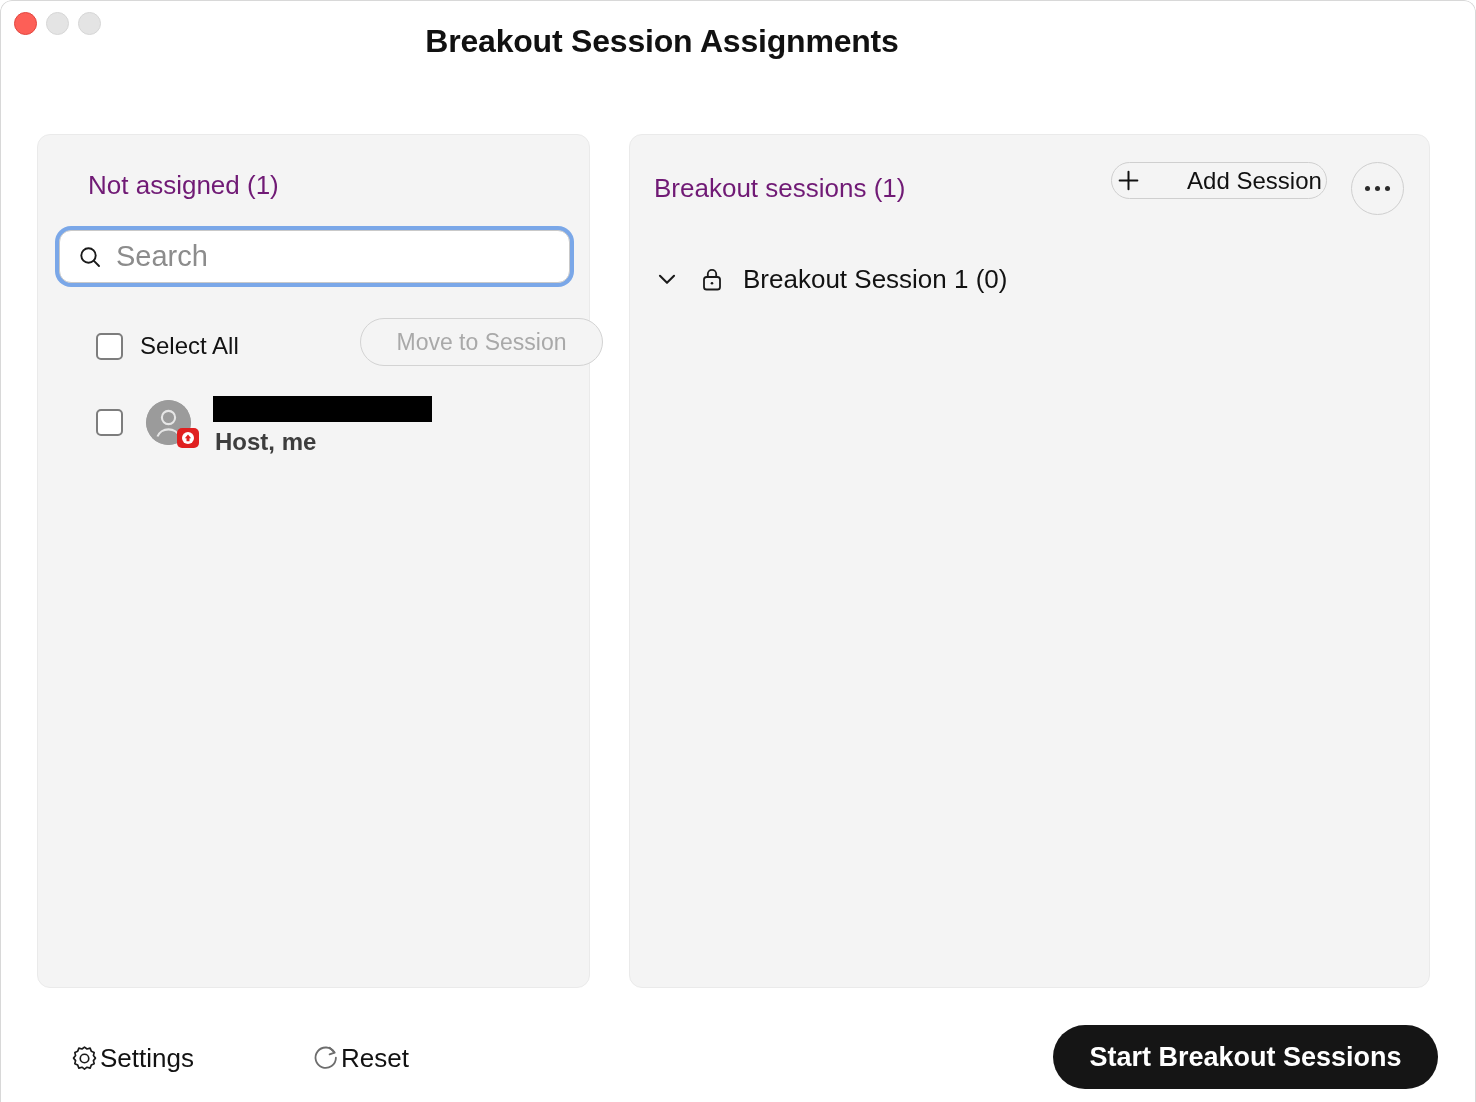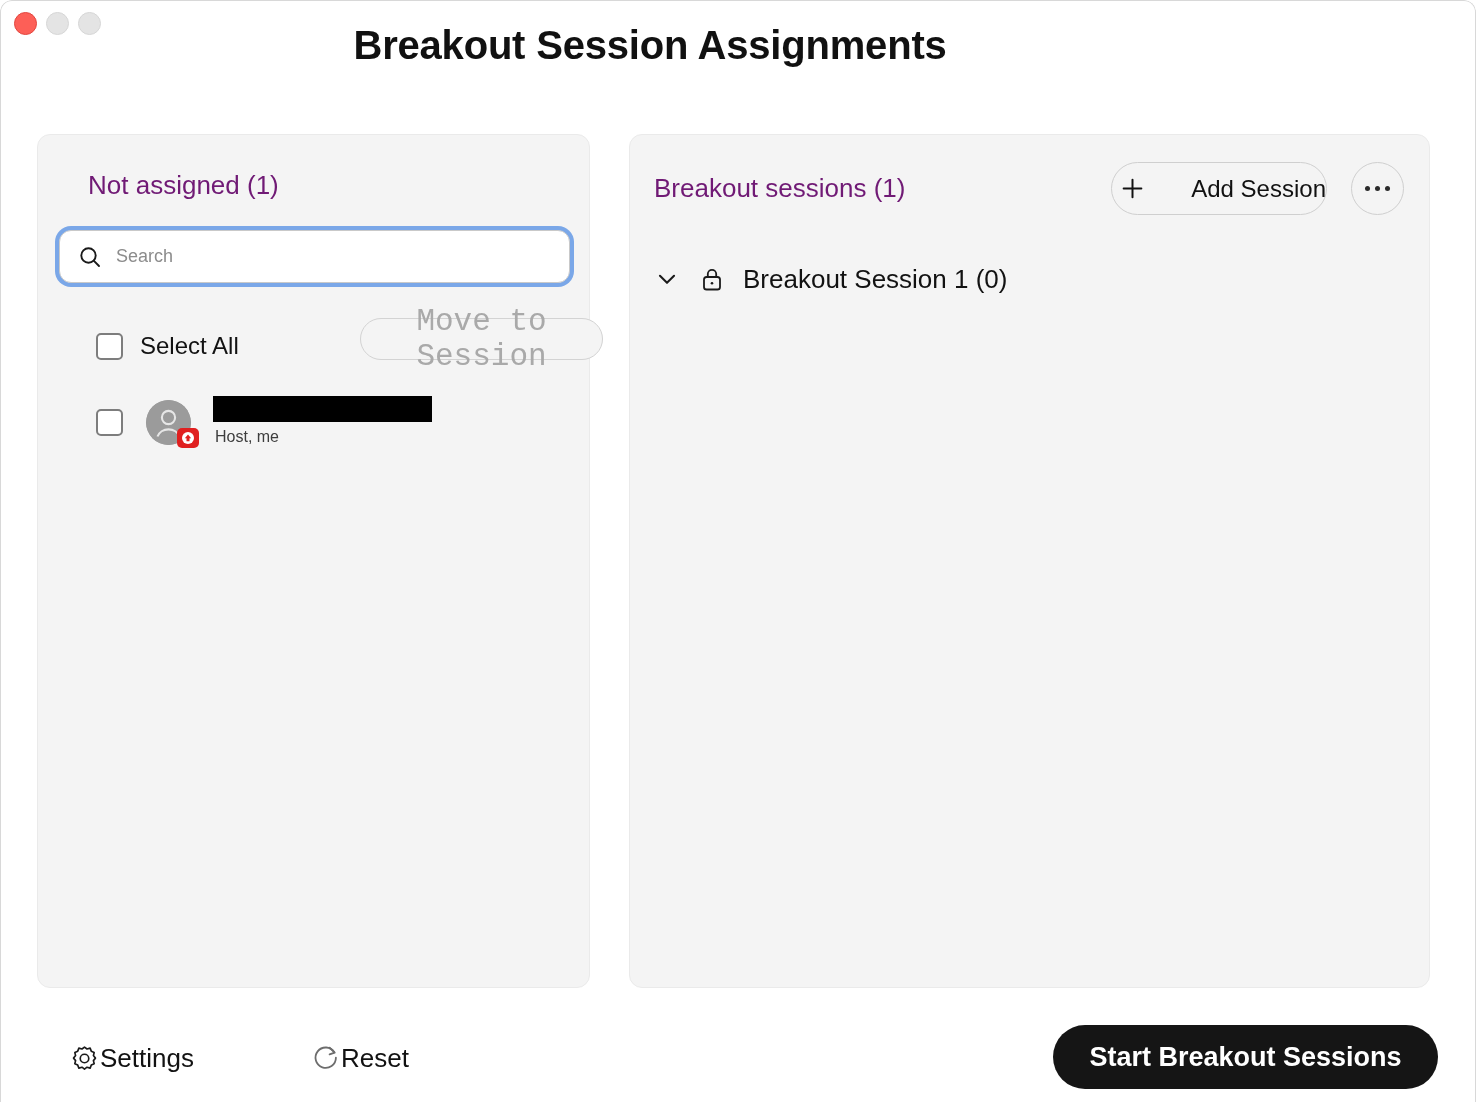--- a/index.html
+++ b/index.html
@@ -57,24 +57,25 @@
   .light.close  { background: #fd5f57; border: 1px solid #e2463f; }
   .light.min    { background: #e4e4e4; border: 1px solid #d6d6d6; }
   .light.zoom   { background: #e4e4e4; border: 1px solid #d6d6d6; }
 
   .window-title {
     position: absolute;
     left: 0;
     top: 23px;
     width: 1300px;
     text-align: center;
-    font-size: 40px;
+    font-size: 32px;
     font-weight: bold;
     color: #111111;
     letter-spacing: -0.2px;
+    padding-left: 12px;
   }
 
   
   .panel {
     position: absolute;
     background: #f4f4f4;
     border: 1px solid #eaeaea;
     border-radius: 13px;
     box-sizing: border-box;
   }
@@ -119,21 +120,21 @@
     width: 24px;
     height: 24px;
     flex: none;
     display: block;
   }
   .search-input {
     border: none;
     outline: none;
     background: transparent;
     font-family: "Liberation Sans", sans-serif;
-    font-size: 18px;
+    font-size: 29px;
     color: #1a1a1a;
     margin-left: 14px;
     width: 400px;
     padding: 0;
   }
   .search-input::placeholder { color: #8c8c8c; }
 
   .selectall-row {
     position: absolute;
     left: 58px;
@@ -155,28 +156,28 @@
     margin-left: 17px;
     font-size: 24px;
     color: #121212;
     white-space: nowrap;
   }
   .move-btn {
     position: absolute;
     left: 322px;
     top: 183px;
     width: 243px;
-    height: 42px;
+    height: 48px;
     border-radius: 25px;
     background: #f4f4f4;
     border: 1px solid #d3d3d3;
     box-sizing: border-box;
     color: #a9a9a9;
-    font-family: Liberation Mono, monospace;
-    font-size: 31px;
+    font-family: Liberation Sans, sans-serif;
+    font-size: 23px;
     display: flex;
     align-items: center;
     justify-content: center;
     padding: 0;
   }
 
   .participant-row {
     position: absolute;
     left: 58px;
     top: 255px;
@@ -221,41 +222,42 @@
     left: 0;
     top: 6px;
     width: 219px;
     height: 26px;
     background: #000000;
   }
   .participant-sub {
     position: absolute;
     left: 2px;
     top: 38px;
-    font-size: 16px;
+    font-size: 24px;
     color: #3d3d3d;
     white-space: nowrap;
+    font-weight: bold;
   }
 
   
   .right-heading { left: 24px; top: 32px; margin-top: 6px; }
 
   .add-session-btn {
     position: absolute;
     left: 481px;
     top: 27px;
     width: 216px;
-    height: 53px;
+    height: 37px;
     border-radius: 27px;
     background: #f4f4f4;
     border: 1px solid #cfcfcf;
     box-sizing: border-box;
     display: flex;
     align-items: center;
-    justify-content: flex-end;
+    justify-content: center;
     font-family: "Liberation Sans", sans-serif;
     font-size: 24px;
     color: #111111;
     padding: 0;
     white-space: nowrap;
     gap: 44px;
   }
   .plus-icon { width: 25px; height: 25px; margin-right: 2px; flex: none; }
 
   .more-btn {

